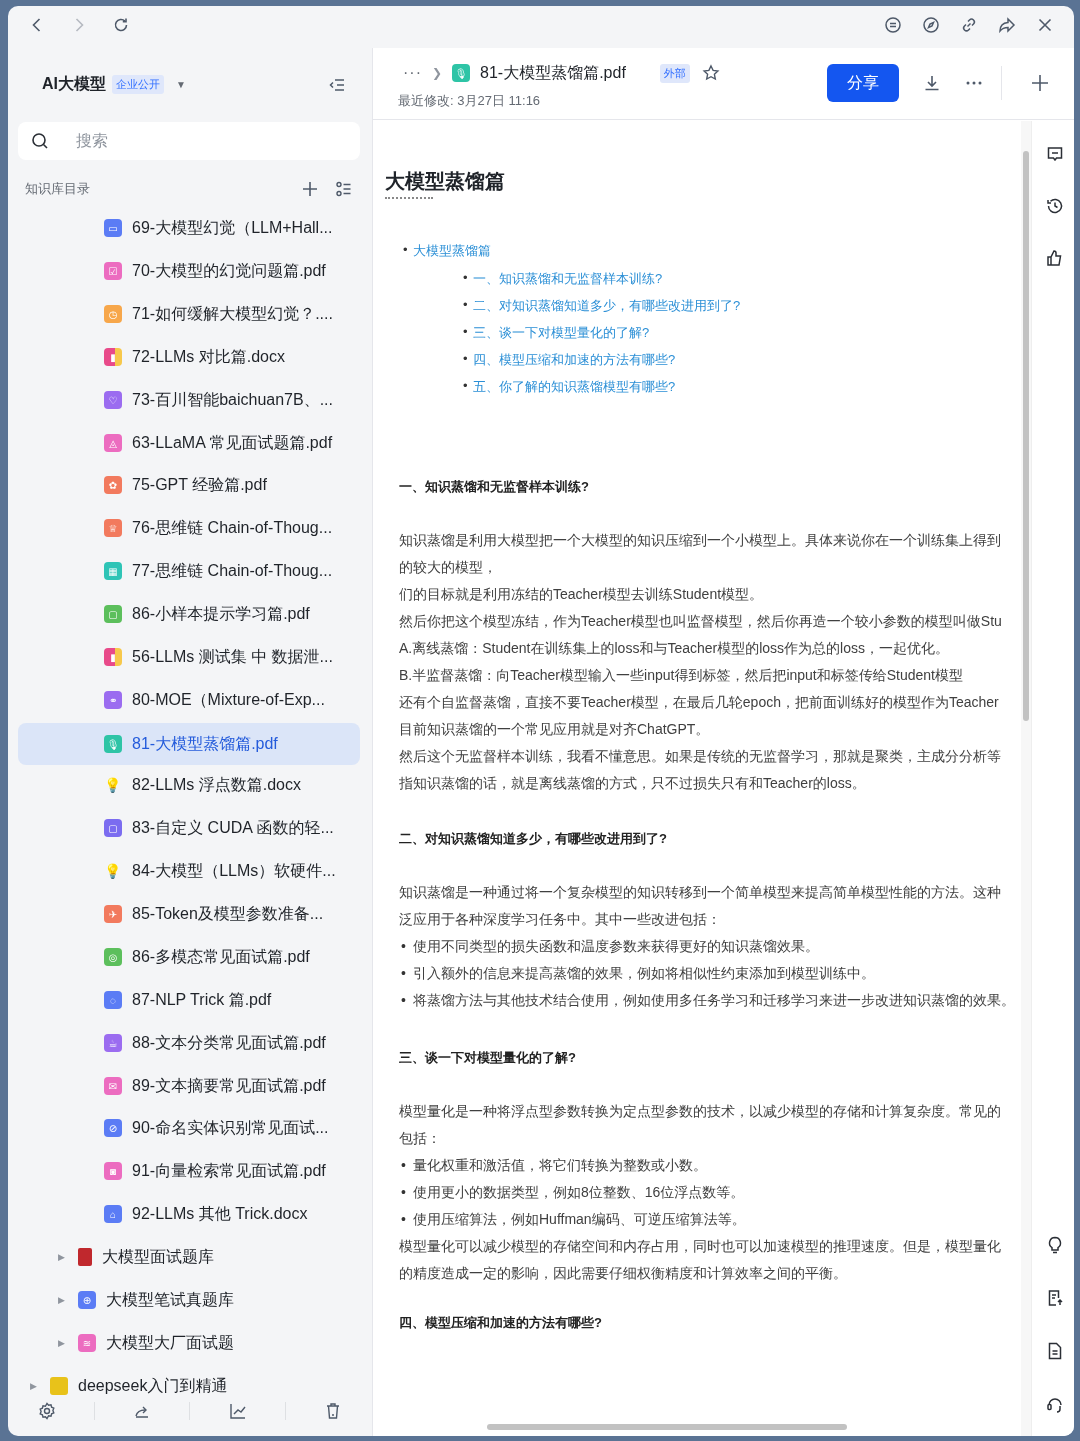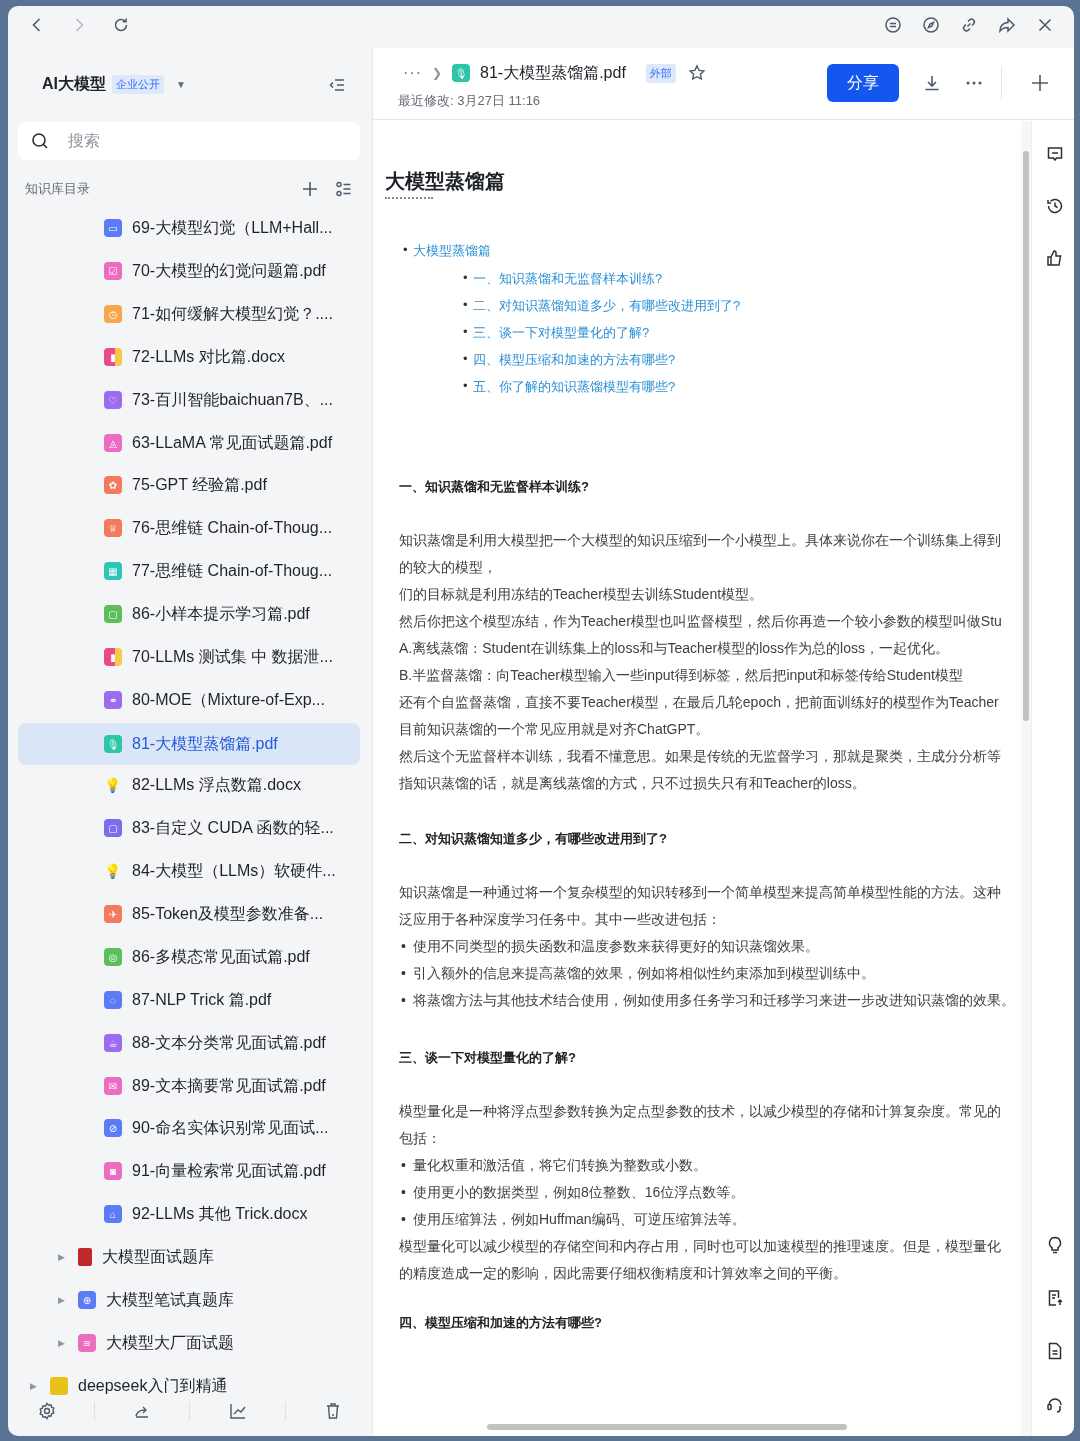--- a/index.html
+++ b/index.html
@@ -23,21 +23,21 @@
 
   
   .sidebar { position: absolute; left: 0; top: 42px; width: 364px; height: 1388px; }
   .space-header { position: absolute; left: 34px; top: 26px; display: flex; align-items: center; gap: 6px; }
   .space-title { font-size: 16px; font-weight: bold; color: #1f2329; }
   .space-badge { font-size: 11px; color: #3370ff; background: #dfe7fb; border-radius: 3px; padding: 2px 4px; }
   .caret { font-size: 10px; color: #646a73; margin-left: 6px; }
   .collapse-btn { position: absolute; right: 24px; top: 26px; }
   .search-box {
     position: absolute; left: 10px; top: 74px; width: 342px; height: 38px;
-    background: #fff; border-radius: 8px; display: flex; align-items: center; padding-left: 12px; gap: 18px;
+    background: #fff; border-radius: 8px; display: flex; align-items: center; padding-left: 12px; gap: 26px;
   }
   .search-box input { border: none; outline: none; background: transparent; font-size: 16px; color: #8f959e; width: 260px; font-family: "Liberation Sans", sans-serif; }
   .search-box input::placeholder { color: #8f959e; }
   .dir-header { position: absolute; left: 17px; top: 130px; width: 330px; display: flex; align-items: center; justify-content: space-between; }
   .dir-title { font-size: 13px; color: #646a73; }
   .dir-actions { display: flex; gap: 12px; align-items: center; }
   .tree { position: absolute; left: 0; top: 154px; width: 364px; }
   .tree-item {
     position: absolute; height: 38px; display: flex; align-items: center; gap: 10px;
     font-size: 16px; color: #1f2329; white-space: nowrap; cursor: pointer;
@@ -51,21 +51,21 @@
   .sidebar-footer { position: absolute; left: 0; top: 1348px; width: 364px; height: 30px; display: flex; align-items: center; justify-content: space-around; padding: 0 10px; }
   .sidebar-footer .sep { width: 1px; height: 18px; background: #dee0e3; }
 
   
   .main { position: absolute; left: 364px; top: 42px; width: 702px; height: 1388px; background: #fff; border-left: 1px solid #e5e6eb; }
   .doc-header { position: absolute; left: 0; top: 0; width: 100%; height: 72px; border-bottom: 1px solid #e5e6eb; }
   .breadcrumb { position: absolute; left: 30px; top: 14px; display: flex; align-items: center; gap: 10px; font-size: 16px; }
   .bc-more { color: #646a73; letter-spacing: 1px; }
   .bc-sep { color: #8f959e; font-size: 12px; }
   .doc-name { color: #1f2329; }
-  .ext-badge { font-size: 11px; color: #3370ff; background: #dfe7fb; border-radius: 3px; padding: 2px 4px; margin-left: 10px; }
+  .ext-badge { font-size: 11px; color: #3370ff; background: #dfe7fb; border-radius: 3px; padding: 2px 4px; margin-left: 24px; }
   .last-mod { position: absolute; left: 25px; top: 44px; font-size: 13px; color: #646a73; }
   .share-btn { position: absolute; left: 454px; top: 16px; width: 72px; height: 38px; background: #1456f0; color: #fff; font-size: 16px; border-radius: 6px; display: flex; align-items: center; justify-content: center; cursor: pointer; border: none; }
   .hdr-tools { position: absolute; left: 548px; top: 24px; display: flex; gap: 20px; }
   .hdr-sep { position: absolute; left: 628px; top: 18px; width: 1px; height: 34px; background: #e5e6eb; }
   .hdr-plus { position: absolute; left: 656px; top: 24px; }
 
   .content { position: absolute; left: 0; top: 82px; width: 642px; height: 1315px; overflow: hidden; }
   .doc-title { position: absolute; left: 12px; top: 38px; font-size: 20px; font-weight: bold; color: #1f2329; }
   .doc-title::after { content: ""; position: absolute; left: 0; bottom: -4px; width: 48px; border-bottom: 2px dotted #888; }
   .toc { position: absolute; left: 40px; top: 112px; font-size: 13px; color: #2b8fd6; }
@@ -220,21 +220,21 @@
       <div class="tree-item doc" style="top:350px">
         <span class="ficon" style="background:#2ec4b6">▦</span>
         <span>77-思维链 Chain-of-Thoug...</span>
       </div>
       <div class="tree-item doc" style="top:393px">
         <span class="ficon" style="background:#5cbf5c">▢</span>
         <span>86-小样本提示学习篇.pdf</span>
       </div>
       <div class="tree-item doc" style="top:436px">
         <span class="ficon" style="background:linear-gradient(90deg,#e84a8a 60%,#f7c84b 60%)">▮</span>
-        <span>70-LLMs 测试集 中 数据泄...</span>
+        <span>56-LLMs 测试集 中 数据泄...</span>
       </div>
       <div class="tree-item doc" style="top:479px">
         <span class="ficon" style="background:#9b6cf0">⚭</span>
         <span>80-MOE（Mixture-of-Exp...</span>
       </div>
       <div class="tree-item active" style="top:521px;height:42px">
         <span class="ficon" style="background:#2ec4a6">🎙</span>
         <span>81-大模型蒸馏篇.pdf</span>
       </div>
       <div class="tree-item doc" style="top:564px">

